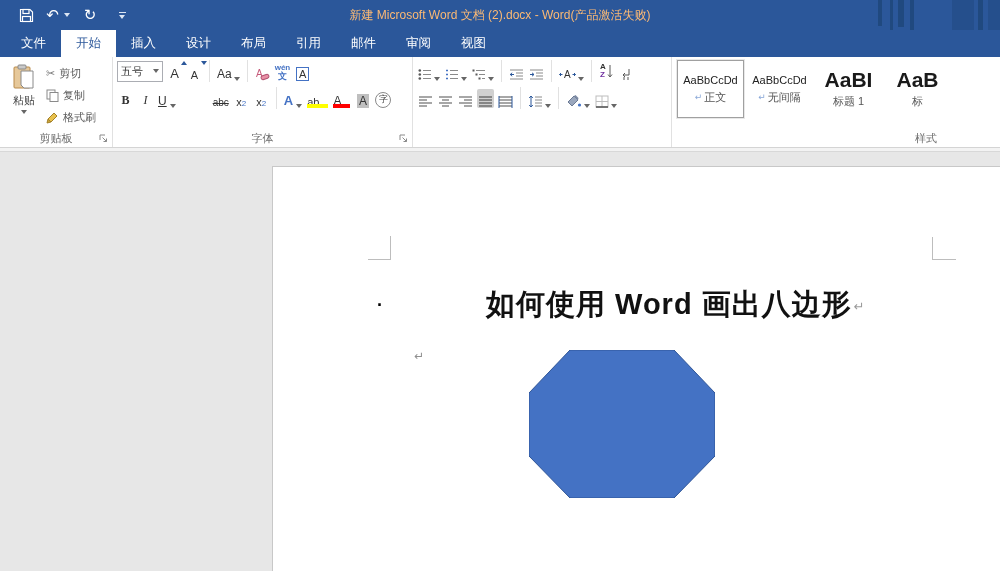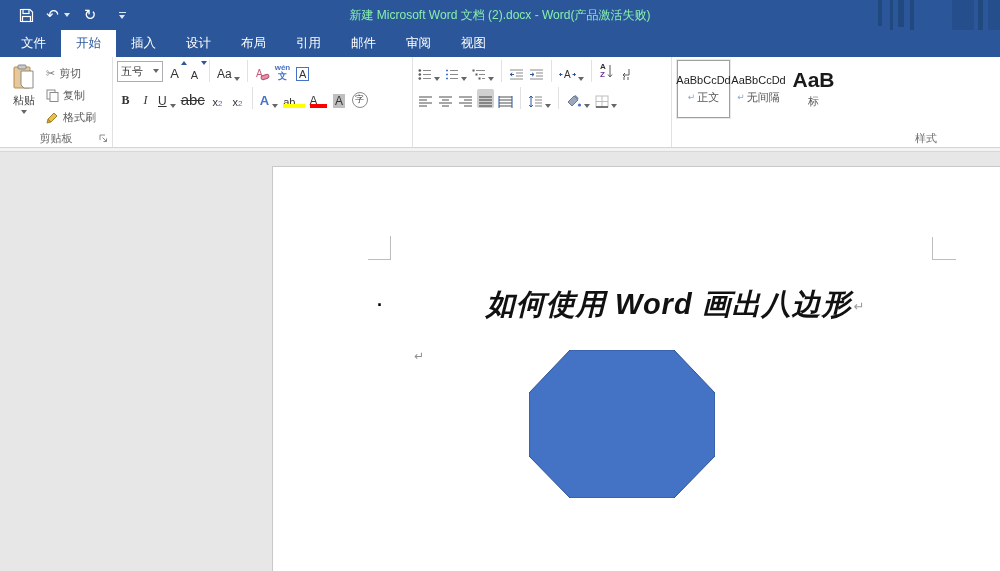--- a/index.html
+++ b/index.html
@@ -8,21 +8,21 @@
 
   
   .titlebar { position:relative; height:30px; background:#2b579a; display:flex; align-items:center; color:#fff; }
   .qat { display:flex; align-items:center; gap:0; padding-left:14px; z-index:2; }
   .qat-btn { display:flex; align-items:center; justify-content:center; min-width:24px; height:24px; margin-right:8px; cursor:default; }
   .qat-glyph { font-family:"DejaVu Sans",sans-serif; font-size:15px; color:#fff; line-height:1; }
   .caret { width:0; height:0; border-left:3px solid transparent; border-right:3px solid transparent; border-top:4px solid #666; display:inline-block; }
   .caret.white { border-top-color:#dce6f4; }
   .qat-more { display:flex; flex-direction:column; align-items:center; gap:2px; }
   .qat-more .bar { width:7px; height:1px; background:#dce6f4; }
-  .win-title { position:absolute; left:0; right:0; top:0; height:30px; display:flex; align-items:center; justify-content:center; font-size:12px; color:#86efac; z-index:1; }
+  .win-title { position:absolute; left:0; right:0; top:0; height:30px; display:flex; align-items:center; justify-content:center; font-size:12px; color:#fdba74; z-index:1; }
   .stripes { position:absolute; right:0; top:0; height:30px; width:150px; z-index:0; }
   .stripes div { position:absolute; top:0; background:#20497f; }
 
   
   .tabrow { height:27px; background:#2b579a; display:flex; align-items:stretch; padding-left:6px; }
   .tab { display:flex; align-items:center; padding:0 15px; color:#fff; font-size:12.5px; cursor:default; }
   .tab.active { background:#fff; color:#2b579a; }
   .tellme { display:flex; align-items:center; gap:7px; margin-left:22px; color:#b9c6de; font-size:12px; }
 
   
@@ -42,57 +42,57 @@
   .combo { border:1px solid #abadb3; background:#fff; height:21px; display:flex; align-items:center; font-size:11px; color:#333; padding:0 3px; white-space:nowrap; overflow:hidden; }
   .combo .caret { margin-left:auto; }
   .fname { width:158px; }
   .fsize { width:46px; }
   .tbtn { min-width:17px; height:19px; display:flex; align-items:flex-end; justify-content:center; font-size:12px; color:#333; padding:0 1px; position:relative; }
   .tbtn.sel { background:#d0d0d0; border-radius:2px; }
   .vsep { width:1px; height:22px; background:#e1e1e1; margin:0 3px; }
   .bold-b { font-weight:bold; font-family:"Liberation Serif","DejaVu Serif",serif; }
   .ital-i { font-style:italic; font-family:"Liberation Serif","DejaVu Serif",serif; }
   .und-u { text-decoration:underline; }
-  .strike { text-decoration:line-through; font-size:15px; }
+  .strike { text-decoration:line-through; font-size:10px;margin-left:32px; }
   .subsup { font-size:11px; }
   .subsup sub,.subsup sup { color:#4472c4; font-size:8px; }
   .underbar { position:absolute; left:1px; right:1px; bottom:0px; height:4px; }
   .yellow { background:#ffff00; }
   .red { background:#ff0000; }
   .blue-a { color:#4472c4; font-weight:bold; }
   .shaded-a { background:#bfbfbf; padding:0 2px; }
   .circ { border:1px solid #8a8a8a; border-radius:50%; width:16px; height:16px; display:flex; align-items:center; justify-content:center; font-size:9px; color:#444; }
   .boxed-a { border:1px solid #4472c4; padding:0 2px; font-size:11px; }
   .phon { display:flex; flex-direction:column; align-items:center; line-height:1; color:#4472c4; font-size:8px;font-weight:bold; }
   .grow-shrink { position:relative; font-size:13px; color:#333; }
   .tick { position:absolute; top:-1px; right:-4px; width:0; height:0; border-left:3px solid transparent; border-right:3px solid transparent; }
   .tick.up { border-bottom:4px solid #2b579a; }
   .tick.dn { border-top:4px solid #2b579a; }
 
   .sorticon { display:flex; align-items:center; gap:1px; }
   .sortcol { display:flex; flex-direction:column; line-height:1; font-size:8px; font-weight:bold; }
   .sortcol .z { color:#7030a0; }
 
   
-  .style-card { width:53px; height:58px; margin:3px 1px 0 1px; display:flex; flex-direction:column; align-items:center; justify-content:center; gap:4px; border:1px solid transparent; flex:none; }
+  .style-card { width:67px; height:58px; margin:3px 1px 0 1px; display:flex; flex-direction:column; align-items:center; justify-content:center; gap:4px; border:1px solid transparent; flex:none; }
   .style-card.sel { border:1px solid #a0a0a0; background:#fff; box-shadow:0 0 0 1px #e8e8e8; }
   .sample-sm { font-size:11px; color:#222; white-space:nowrap; overflow:hidden; max-width:62px; }
   .sample-lg { font-size:21px; color:#1a1a1a; font-weight:bold; white-space:nowrap; overflow:hidden; max-width:64px; line-height:1; }
   .sample-lg.h2 { font-weight:600; }
   .style-name { font-size:11px; color:#555; display:flex; gap:2px; align-items:center; white-space:nowrap; }
   .style-name .pmark { color:#8aa8d8; font-size:9px; }
 
   
   .workspace { position:relative; height:419px; background:#e7e7e7; }
   .page { position:absolute; left:272px; top:14px; right:0; bottom:0; background:#fff; border-left:1px solid #c8c8c8; border-top:1px solid #c8c8c8; }
   .cropmark { position:absolute; }
   .crop-left { left:95px; top:69px; width:23px; height:24px; border-right:1px solid #bdbdbd; border-bottom:1px solid #bdbdbd; }
   .crop-right { left:659px; top:70px; width:24px; height:23px; border-left:1px solid #bdbdbd; border-bottom:1px solid #bdbdbd; }
   .doc-bullet { position:absolute; left:104px; top:128px; font-size:18px; color:#000; font-weight:bold; }
-  .doc-heading { position:absolute; left:213px; top:118px; font-size:29px; font-weight:bold; color:#111; white-space:nowrap; letter-spacing:1px;font-style:italic; }
+  .doc-heading { position:absolute; left:213px; top:118px; font-size:29px; font-weight:bold; color:#111; white-space:nowrap; letter-spacing:1px; }
   .doc-heading .pmark { font-size:13px; color:#9b9b9b; font-weight:normal; vertical-align:middle; margin-left:2px; }
   .pilcrow { position:absolute; left:141px; top:182px; font-size:12px; color:#8f8f8f; }
   .octagon-wrap { position:absolute; left:256px; top:183px; width:186px; height:148px; }
 
   svg { display:block; }
 </style>
 </head>
 <body>
 
 <div class="titlebar">
@@ -272,20 +272,29 @@
           </div>
           <div class="tbtn">
               <span class="shaded-a">A</span>
             </div>
           <div class="tbtn">
               <span class="circ">字</span>
             </div>
         </div>
       </div>
     </div>
+    <div class="group-label">
+      <span>字体</span>
+      <span class="launcher">
+        <svg width="9" height="9" viewBox="0 0 9 9">
+            <path d="M1 6 v-5 h5" fill="none" stroke="#8a8a8a"></path>
+            <path d="M3.5 3.5 l4 4 M7.5 4.5 v3 h-3" fill="none" stroke="#8a8a8a"></path>
+          </svg>
+      </span>
+    </div>
   </div>
 
   <div class="group" style="width:259px">
     <div class="group-body">
       <div class="rows">
         <div class="row">
           <div class="tbtn">
             <span>
               <svg width="14" height="13" viewBox="0 0 14 13">
                   <circle cx="1.8" cy="2.5" r="1.3" fill="#595959"></circle>
@@ -434,20 +443,24 @@
           </span>
       </div>
       <div class="style-card">
         <span class="sample-sm">AaBbCcDd</span>
         <span class="style-name">
             <span class="pmark">↵</span>
             <span>无间隔</span>
           </span>
       </div>
       <div class="style-card">
+        <span class="sample-lg">AaBI</span>
+        <span class="style-name">标题 1</span>
+      </div>
+      <div class="style-card">
         <span class="sample-lg h2">AaB</span>
         <span class="style-name">标</span>
       </div>
     </div>
     <div class="group-label" style="justify-content:flex-start;padding-left:243px">
       <span>样式</span>
     </div>
   </div>
 </div>
 <div class="rib-strip"></div>

